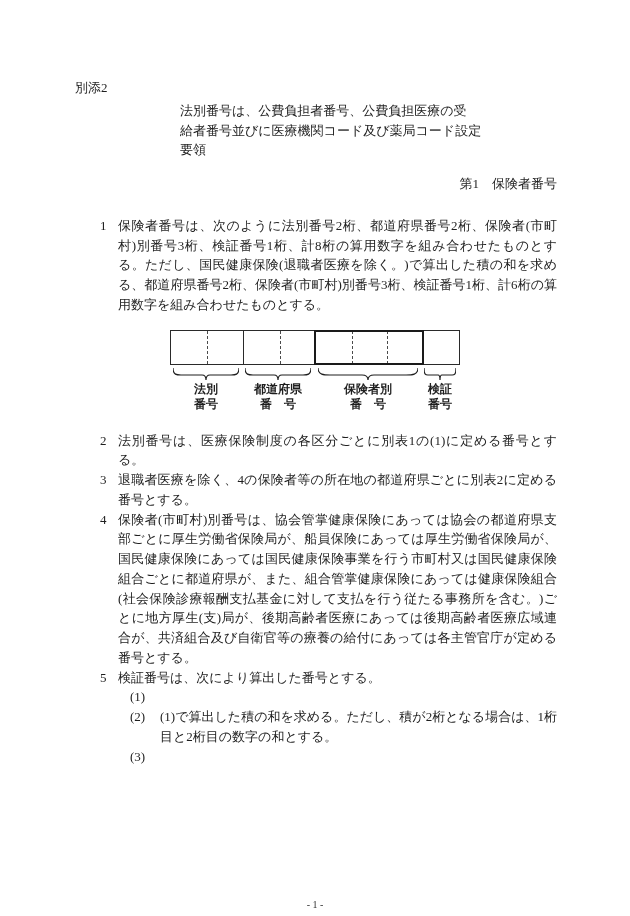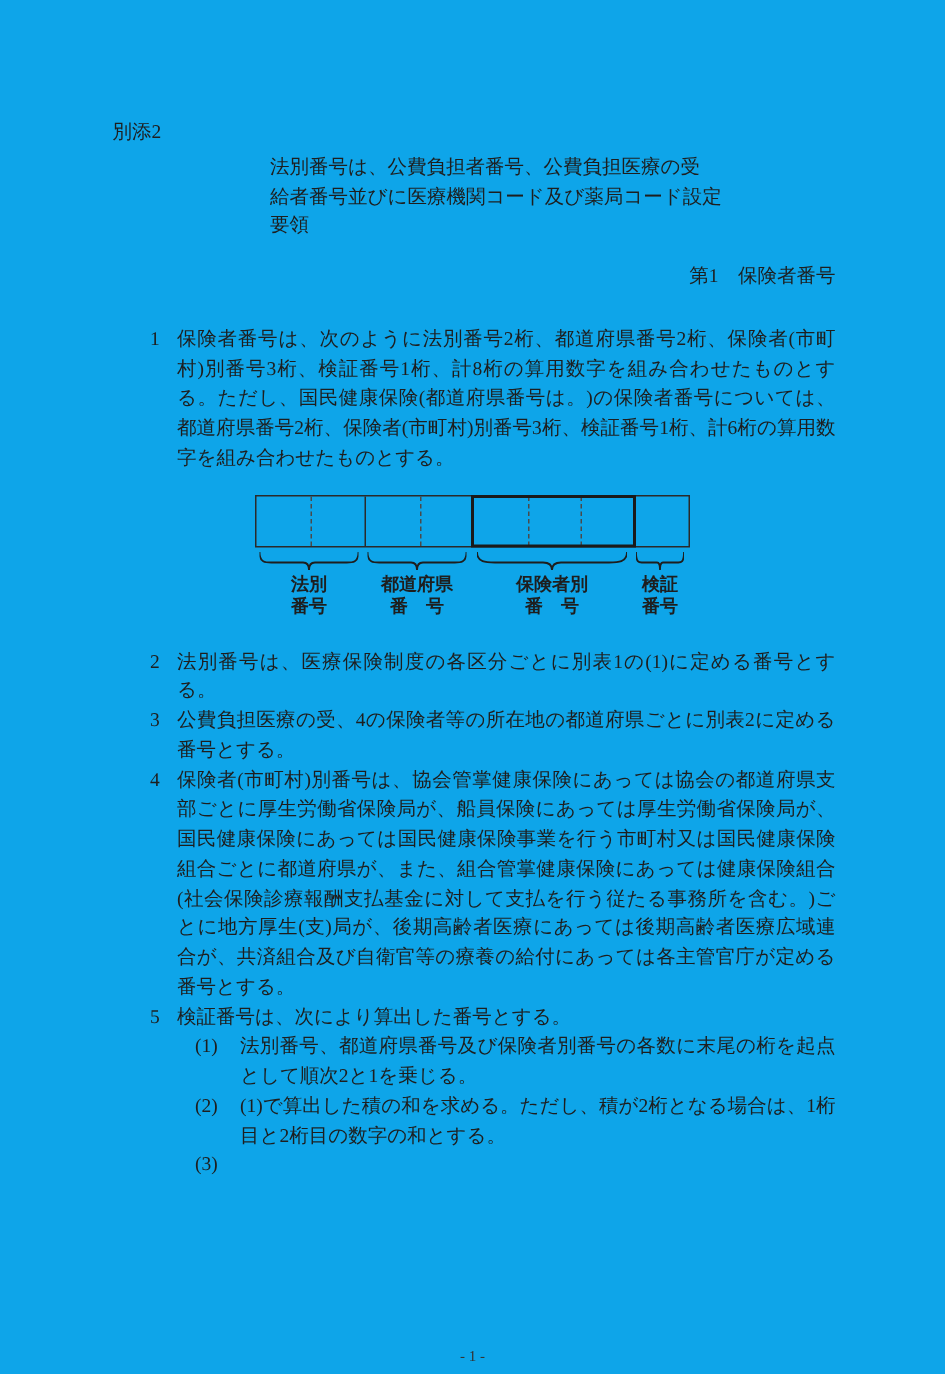--- a/index.html
+++ b/index.html
@@ -1,20 +1,20 @@
 <!DOCTYPE html>
 <html><head>
 <meta charset="utf-8">
 <style>
   html,body { margin:0; padding:0; background:#e8e8e8; }
   .page {
     position:relative;
     width:630px; height:916px;
     margin:0 auto;
-    background:#0ea5e9;
+    background:#ffffff;
     box-sizing:border-box;
     padding:78px 73px 0 75px;
     font-family:"Liberation Serif","DejaVu Serif",serif;
     font-size:13px;
     line-height:1.52;
     color:#1e1e1e;
     overflow:hidden;
   }
   .attachment { margin:0; }
   .title-block { margin:3px 0 0 105px; width:305px; }
@@ -67,21 +67,21 @@
   <div class="title-block">
     <div class="title-line">法別番号は、公費負担者番号、公費負担医療の受</div>
     <div class="title-line">給者番号並びに医療機関コード及び薬局コード設定</div>
     <div class="title-line">要領</div>
   </div>
 
   <div class="section-heading">第1　保険者番号</div>
 
   <div class="item item-wrap1">
     <span class="num">1</span>
-    <span class="txt">保険者番号は、次のように法別番号2桁、都道府県番号2桁、保険者(市町村)別番号3桁、検証番号1桁、計8桁の算用数字を組み合わせたものとする。ただし、国民健康保険(都道府県番号は。)の保険者番号については、都道府県番号2桁、保険者(市町村)別番号3桁、検証番号1桁、計6桁の算用数字を組み合わせたものとする。</span>
+    <span class="txt">保険者番号は、次のように法別番号2桁、都道府県番号2桁、保険者(市町村)別番号3桁、検証番号1桁、計8桁の算用数字を組み合わせたものとする。ただし、国民健康保険(退職者医療を除く。)で算出した積の和を求める、都道府県番号2桁、保険者(市町村)別番号3桁、検証番号1桁、計6桁の算用数字を組み合わせたものとする。</span>
   </div>
 
   <div class="diagram">
     <div class="dbox">
       <div class="dgroup w2">
         <div class="dcell"></div>
         <div class="dcell"></div>
       </div>
       <div class="dgroup w2">
         <div class="dcell"></div>
@@ -140,35 +140,34 @@
     </div>
   </div>
 
   <div class="items-lower">
     <div class="item">
       <span class="num">2</span>
       <span class="txt">法別番号は、医療保険制度の各区分ごとに別表1の(1)に定める番号とする。</span>
     </div>
     <div class="item">
       <span class="num">3</span>
-      <span class="txt">公費負担医療の受、4の保険者等の所在地の都道府県ごとに別表2に定める番号とする。</span>
+      <span class="txt">退職者医療を除く、4の保険者等の所在地の都道府県ごとに別表2に定める番号とする。</span>
     </div>
     <div class="item">
       <span class="num">4</span>
       <span class="txt">保険者(市町村)別番号は、協会管掌健康保険にあっては協会の都道府県支部ごとに厚生労働省保険局が、船員保険にあっては厚生労働省保険局が、国民健康保険にあっては国民健康保険事業を行う市町村又は国民健康保険組合ごとに都道府県が、また、組合管掌健康保険にあっては健康保険組合(社会保険診療報酬支払基金に対して支払を行う従たる事務所を含む。)ごとに地方厚生(支)局が、後期高齢者医療にあっては後期高齢者医療広域連合が、共済組合及び自衛官等の療養の給付にあっては各主管官庁が定める番号とする。</span>
     </div>
     <div class="item">
       <span class="num">5</span>
       <span class="txt">検証番号は、次により算出した番号とする。</span>
     </div>
 
     <div class="subitems">
       <div class="subitem">
         <span class="num">(1)</span>
-        <span class="txt">法別番号、都道府県番号及び保険者別番号の各数に末尾の桁を起点として順次2と1を乗じる。</span>
       </div>
       <div class="subitem">
         <span class="num">(2)</span>
         <span class="txt">(1)で算出した積の和を求める。ただし、積が2桁となる場合は、1桁目と2桁目の数字の和とする。</span>
       </div>
       <div class="subitem">
         <span class="num">(3)</span>
       </div>
     </div>
   </div>

